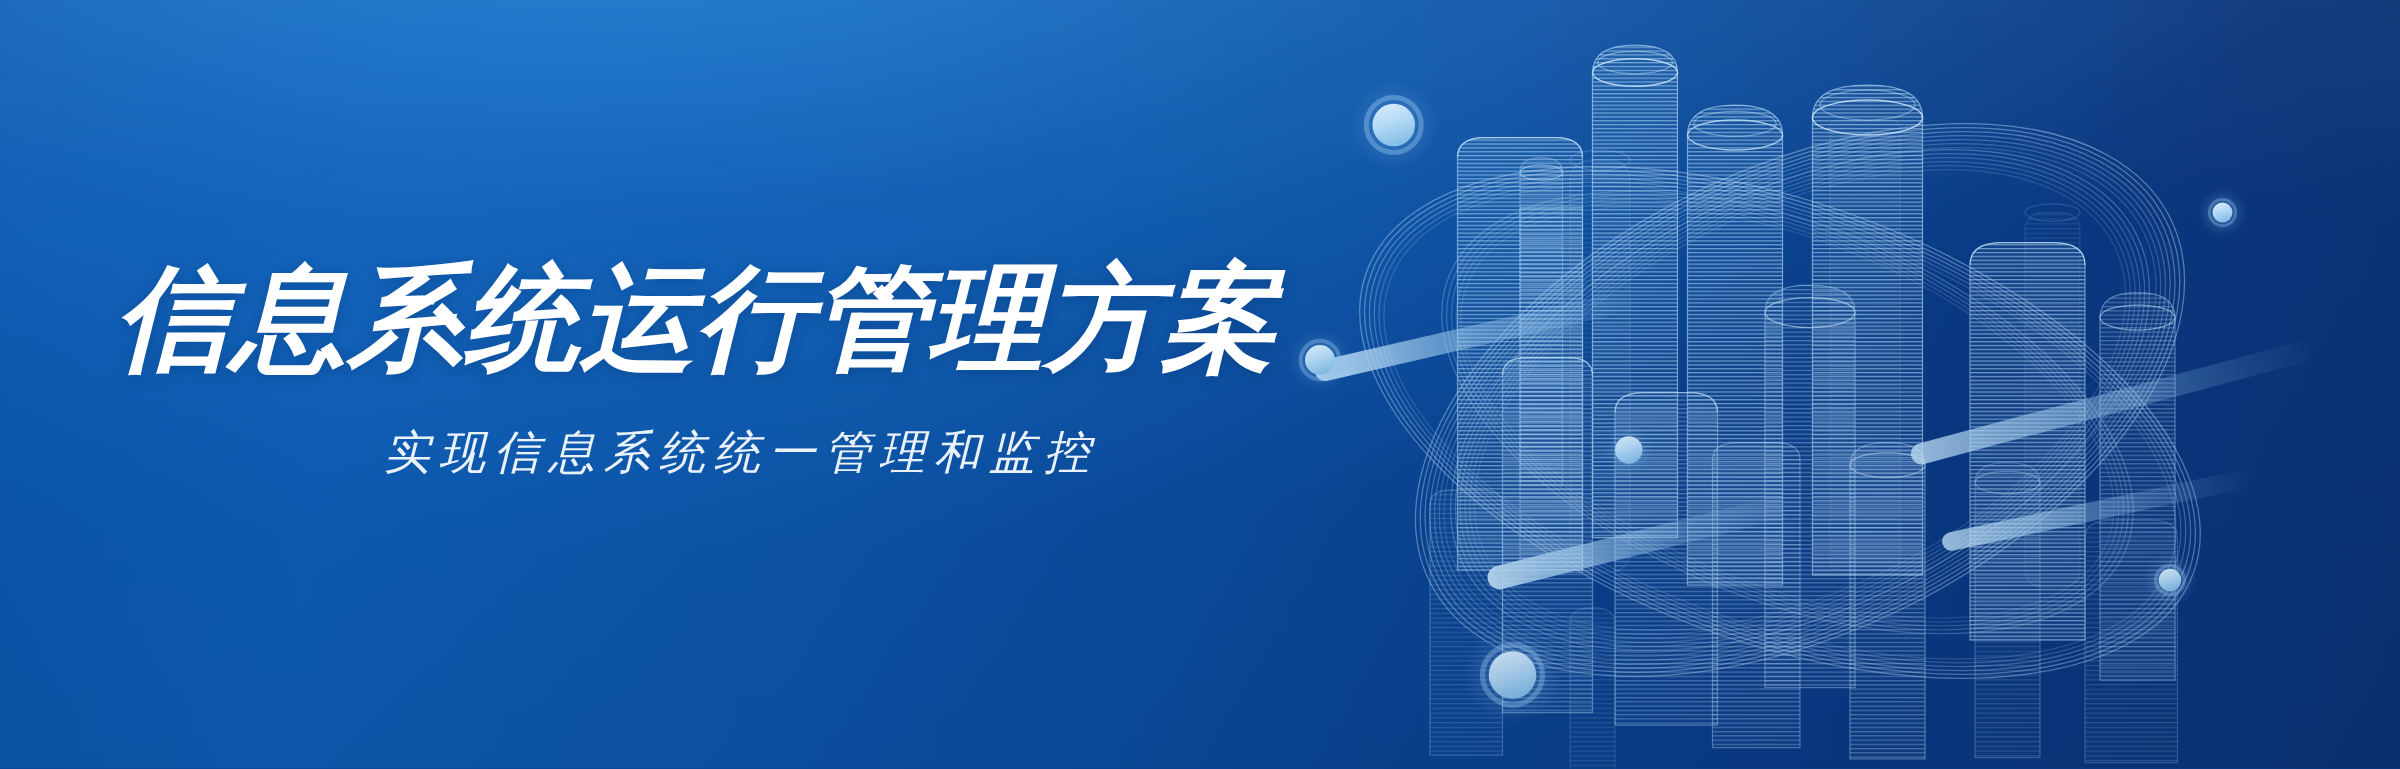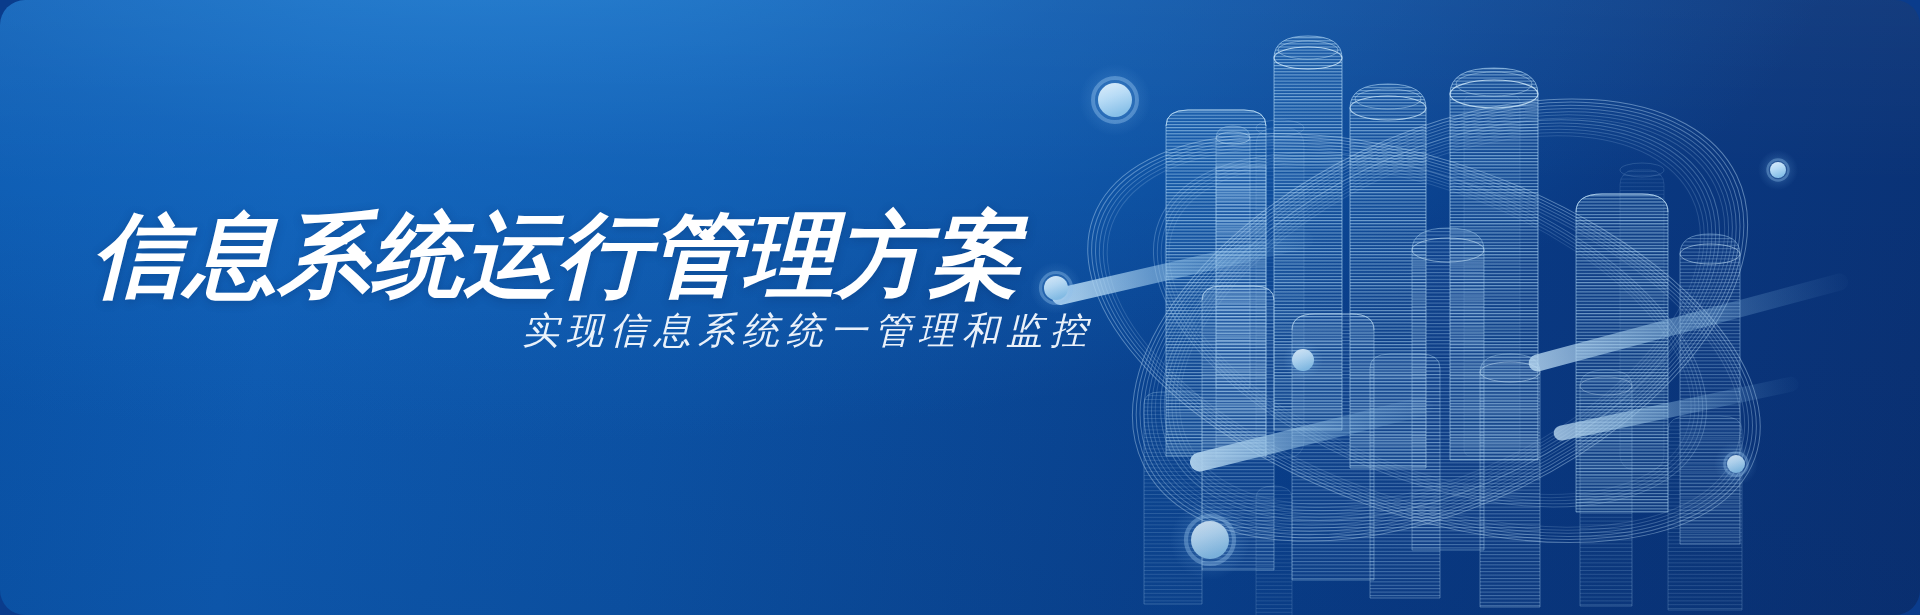--- a/index.html
+++ b/index.html
@@ -6,21 +6,20 @@
   html,body { width:1920px; height:615px; overflow:hidden; background:#0a3c8c; }
 
   .banner{
     position:relative;
     width:1920px; height:615px;
     overflow:hidden;
     font-family:"Liberation Sans","DejaVu Sans",sans-serif;
     background:
       radial-gradient(120% 145% at 26% -12%, rgba(30,125,210,0.95) 0%, rgba(24,110,196,0.55) 26%, rgba(16,82,168,0.0) 58%),
       linear-gradient(100deg,#0a55ab 0%, #0e5cb4 16%, #0c54a8 36%, #0a4796 56%, #093b86 74%, #0a3174 100%);
-    border-radius: 25px;
   }
 
   
   .vignette{
     position:absolute; inset:0;
     background:linear-gradient(180deg, rgba(255,255,255,0.045) 0%, rgba(255,255,255,0) 30%, rgba(3,25,70,0.10) 100%);
     pointer-events:none;
   }
 
   
@@ -33,22 +32,22 @@
     font-size:92px;
     font-weight:700;
     font-style:italic;
     color:#ffffff;
     letter-spacing:1px;
     line-height:1.08;
     white-space:nowrap;
     text-shadow:0 2px 10px rgba(2,30,80,0.25);
   }
   .subtitle{
-    margin-top:1px;
-    text-align:right;
+    margin-top:32px;
+    text-align:center;
     padding-right:8px;
     font-size:37px;
     font-weight:400;
     font-style:italic;
     color:#f2f7fd;
     letter-spacing:7px;
     white-space:nowrap;
     opacity:0.97;
   }
 

